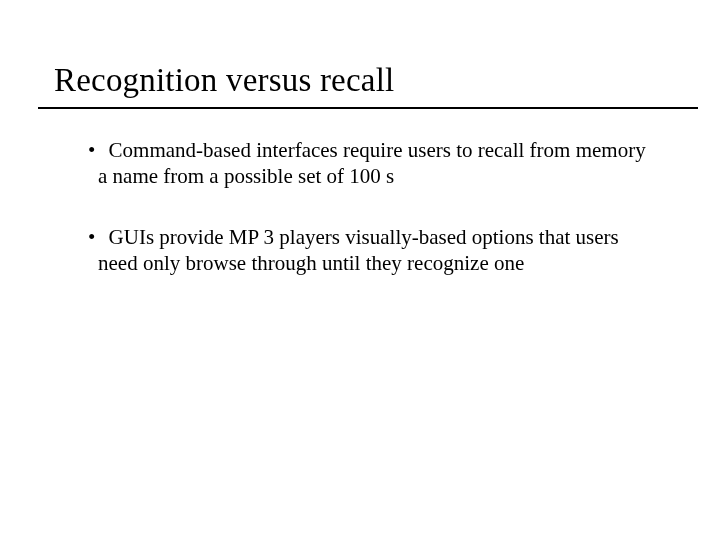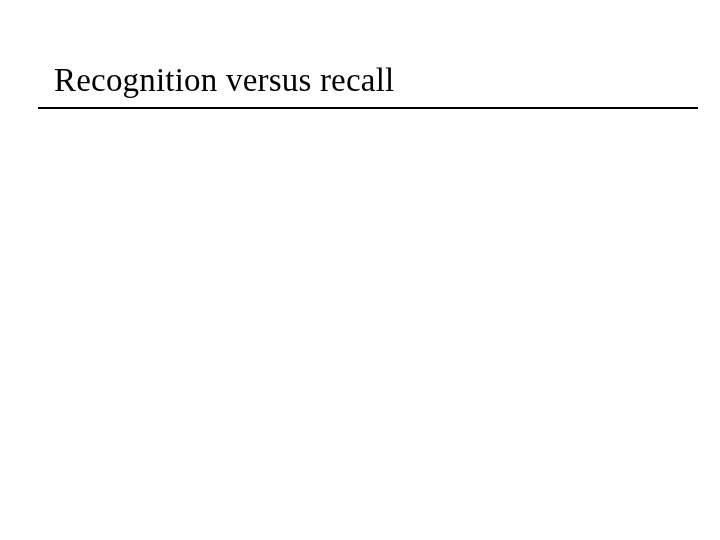--- a/index.html
+++ b/index.html
@@ -46,13 +46,19 @@
   </style>
 </head>
 <body>
 
 <div class="title-block">
   <h1 class="title">Recognition versus recall</h1>
 </div>
 <hr class="rule">
 
 <div class="bullets">
+  <div class="bullet-item">
+    <span class="bullet-dot">• </span><span>Command-based interfaces require users to recall from memory a name from a possible set of 100 s</span>
+  </div>
+  <div class="bullet-item">
+    <span class="bullet-dot">• </span><span>GUIs provide MP 3 players visually-based options that users need only browse through until they recognize one</span>
+  </div>
 </div>
 
 </body></html>

